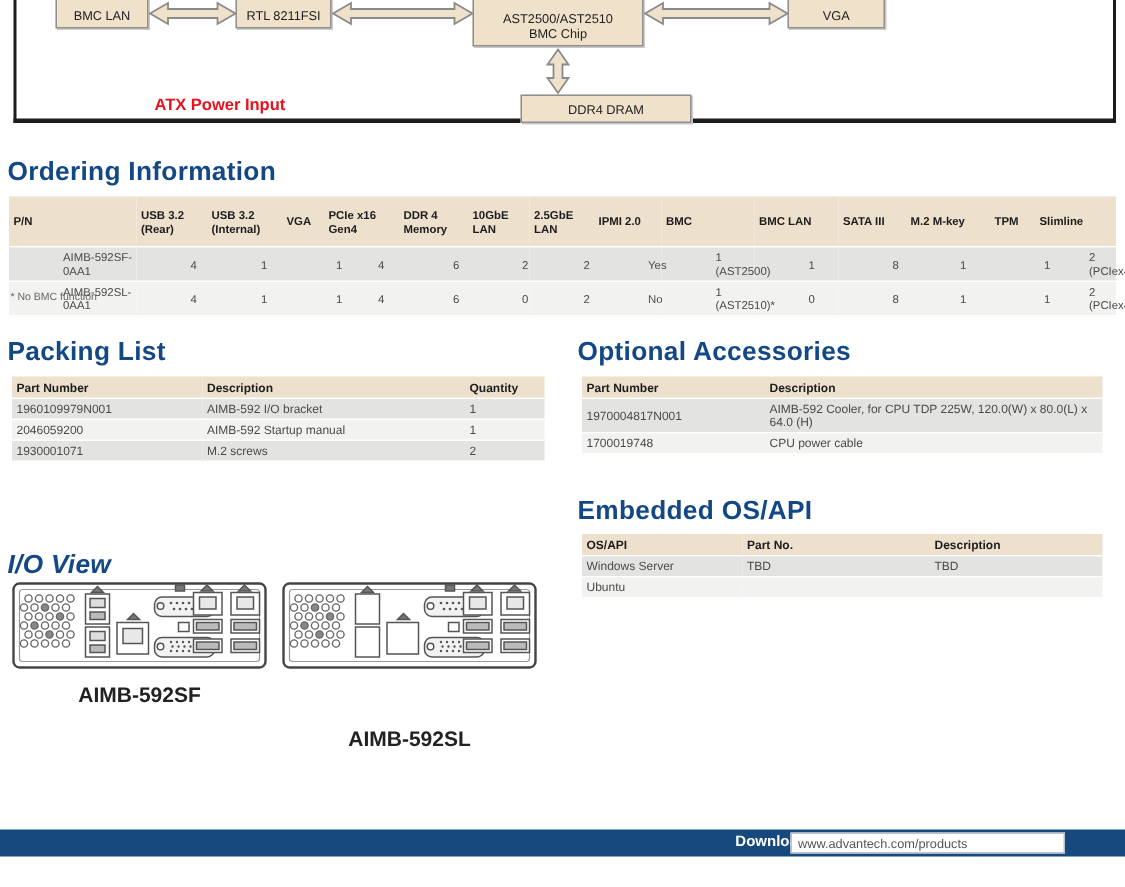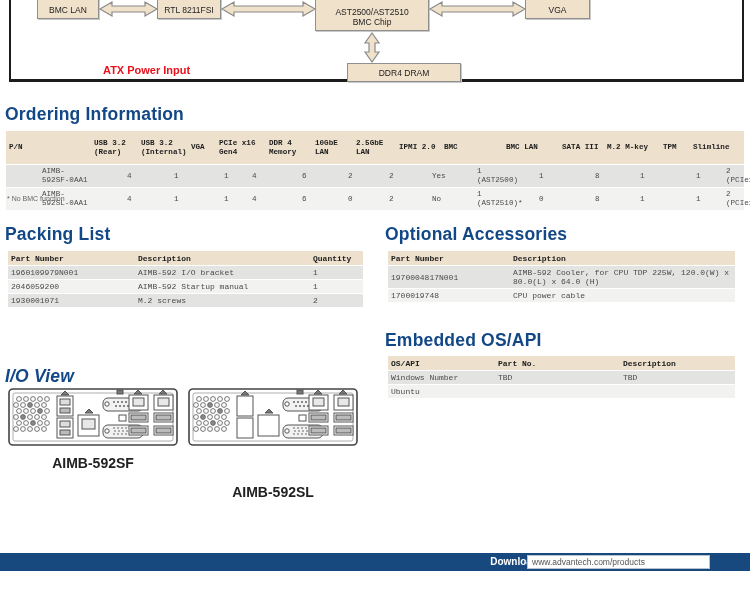--- a/index.html
+++ b/index.html
@@ -9,21 +9,21 @@
   .diagram { position:absolute; left:0; top:0; width:750px; height:85px; }
   .diagram-frame { position:absolute; left:9px; top:-6px; width:735px; height:88px; border:2px solid #1c1c1c; border-top:none; border-bottom:3px solid #1c1c1c; }
   .dbox { position:absolute; background:#f0e1cb; border:1px solid #8f8f8f; box-shadow:1px 1px 0 #c9c9c9; color:#222; font-size:8.5px; display:flex; flex-direction:column; align-items:center; justify-content:flex-end; text-align:center; line-height:10px; padding-bottom:3px; }
   .atx-label { position:absolute; left:103px; top:64px; color:#e8111c; font-weight:bold; font-size:11px; }
   .arrow-layer { position:absolute; left:0; top:0; }
 
   
   .sec-title { position:absolute; color:#134886; font-weight:800; font-size:17.5px; letter-spacing:0.2px; }
 
   
-  table { border-collapse:separate; border-spacing:0; table-layout:fixed; position:absolute;font-family:Liberation Mono, monospace; }
+  table { border-collapse:separate; border-spacing:0; table-layout:fixed; position:absolute; }
   th { background:#ede0cd; color:#1c1c1c; font-size:7.6px; font-weight:bold; text-align:left; vertical-align:middle; padding:2px 3px; line-height:9px; border-bottom:1px solid #fff; }
   td { font-size:7.6px; color:#4a4a4a; padding:2px 3px; line-height:9px; vertical-align:middle; border-bottom:1px solid #fff; }
   tbody tr:nth-child(odd) td { background:#e3e3e2; }
   tbody tr:nth-child(even) td { background:#f2f2f1; }
 
   .t-ordering { left:6px; top:131px; width:738px; }
   .t-ordering th { height:34px; }
   .t-ordering td { height:14px;padding-left:36px; }
   .t-small th { height:15px; font-size:8px; }
   .t-small td { height:13px; font-size:8px; }
@@ -222,21 +222,21 @@
     </colgroup>
 <thead>
       <tr>
         <th>OS/API</th>
         <th>Part No.</th>
         <th>Description</th>
       </tr>
     </thead>
     <tbody>
       <tr>
-        <td>Windows Number</td>
+        <td>Windows Server</td>
         <td>TBD</td>
         <td>TBD</td>
       </tr>
       <tr>
         <td>Ubuntu</td>
         <td></td>
         <td></td>
       </tr>
     </tbody>
   </table>

